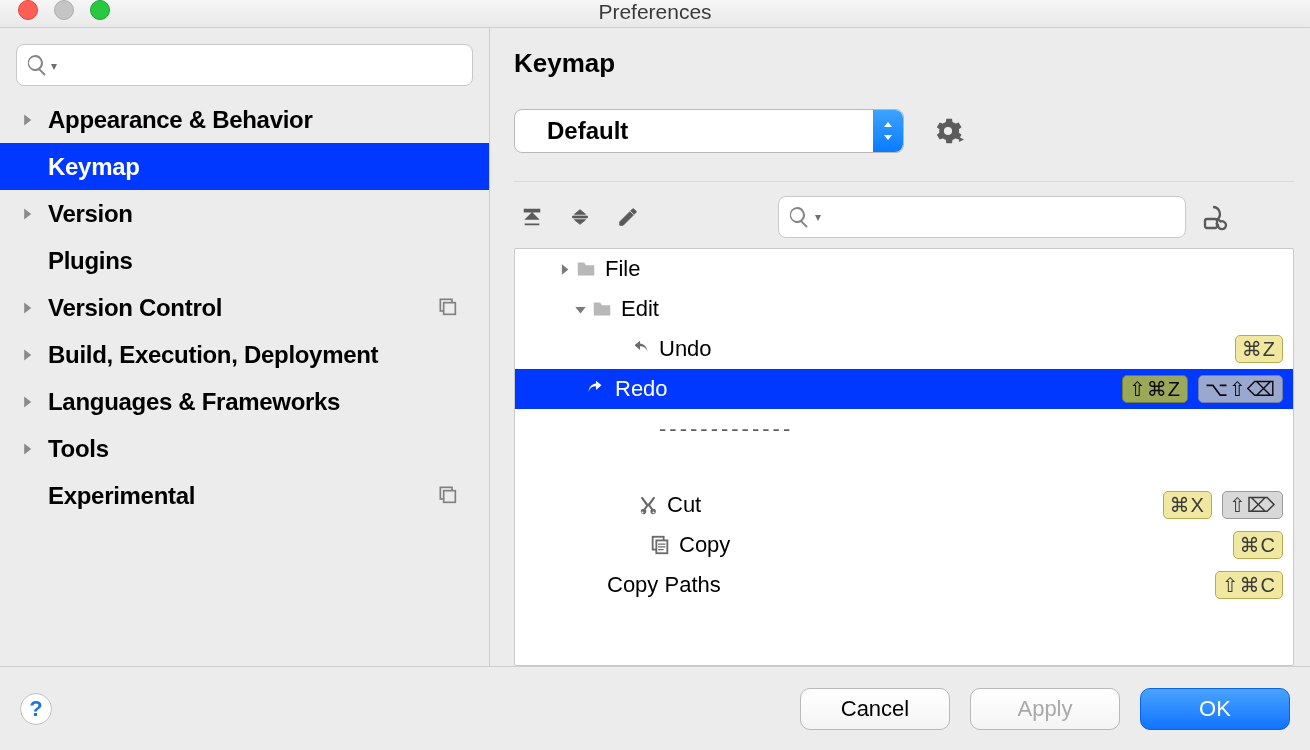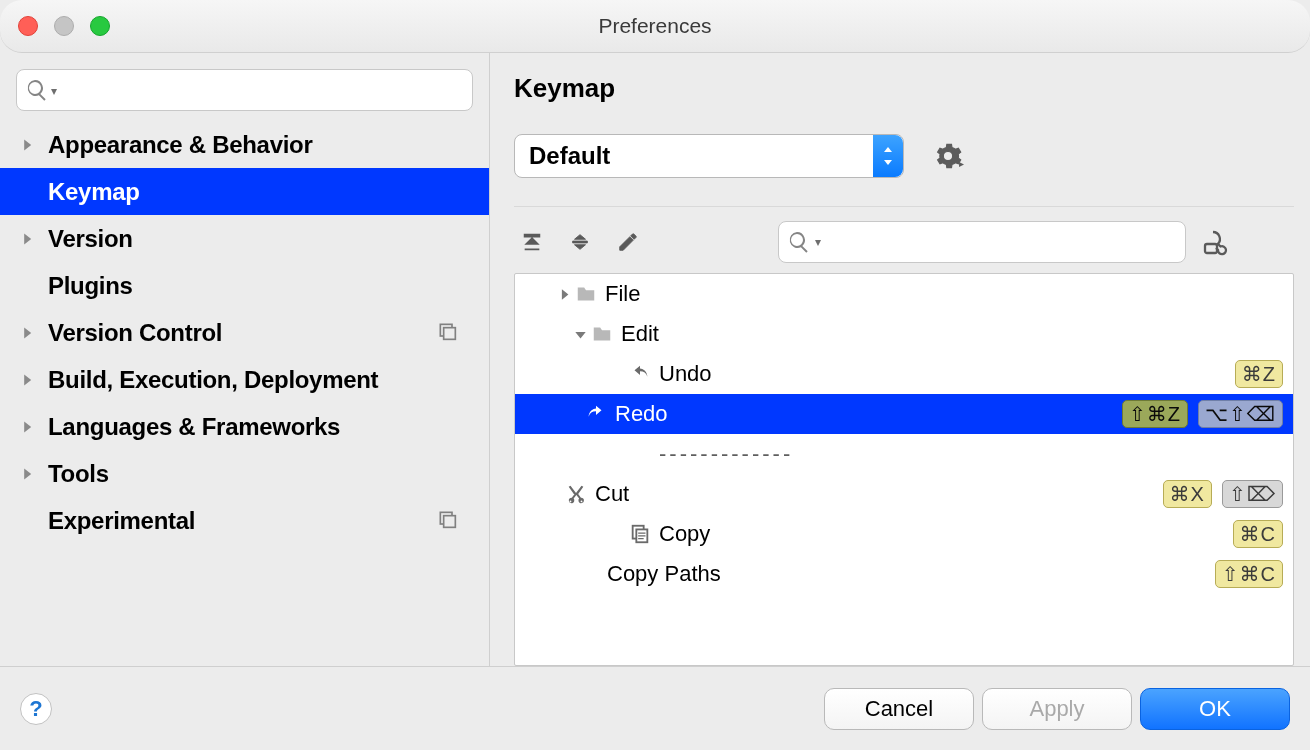--- a/index.html
+++ b/index.html
@@ -7,26 +7,25 @@
     width: 1310px; height: 750px;
     font-family: -apple-system, "Helvetica Neue", Arial, sans-serif;
     font-size: 22px;
     background: #ececec;
     color: #000;
     overflow: hidden;
   }
   .window { width: 1310px; height: 750px; display: flex; flex-direction: column; }
   
   .titlebar {
-    height: 53px;
+    height: 28px;
     background: linear-gradient(#f6f6f6,#e9e9e9);
     border-bottom: 1px solid #d0d0d0;
-    display: flex; align-items: center;
+    display: flex; 
     position: relative;
-    border-radius: 22px;
   }
   .traffic-lights { display: flex; gap: 16px; margin-left: 18px; }
   .tl { width: 20px; height: 20px; border-radius: 50%; }
   .tl.close { background: #ff5f57; border: 1px solid #e24239; }
   .tl.min   { background: #c5c5c5; border: 1px solid #adadad; }
   .tl.max   { background: #28c940; border: 1px solid #16a52e; }
   .titlebar-title { position: absolute; left: 50%; transform: translateX(-50%); color: #3a3a3a; font-size: 21px; }
   
   .body { flex: 1; display: flex; min-height: 0; }
   .sidebar {
@@ -75,21 +74,21 @@
     min-width:0;
   }
   .panel h1 { font-size:26px; font-weight:900; margin: 4px 0 30px 0; }
   .profile-row { display:flex; align-items:center; gap:30px; }
   .profile-select {
     width: 390px; height: 44px;
     background:#fff;
     border:1px solid #b8b8b8; border-radius:8px;
     display:flex; align-items:center;
     font-weight:900; font-size:24px;
-    padding-left:14px;
+    padding-left:32px;
     position:relative;
   }
   .select-knob {
     position:absolute; right:0; top:0; bottom:0; width:30px;
     background: linear-gradient(#3da3ff,#0a7bff);
     border-radius: 0 8px 8px 0;
     display:flex; flex-direction:column; align-items:center; justify-content:center;
     gap:2px;
   }
   .select-knob svg { width:10px;height:10px; fill:#fff; }
@@ -143,21 +142,21 @@
   .dashes { color:#5e5e5e; letter-spacing:3px; }
   
   .bottombar {
     height: 84px;
     border-top: 1px solid #cfcfcf;
     background:#ececec;
     display:flex; align-items:center;
     padding: 0 20px;
   }
   .help { width:32px;height:32px; border-radius:50%; border:1px solid #c2c2c2; background:#fff; display:flex;align-items:center;justify-content:center; color:#1E76D3; font-weight:700; font-size:22px;}
-  .btns { margin-left:auto; display:flex; gap:8px;padding-left:41px; }
+  .btns { margin-left:auto; display:flex; gap:20px;padding-left:41px; }
   .btn {
     min-width:150px; height:42px; border-radius:10px;
     border:1px solid #b9b9b9; background:linear-gradient(#ffffff,#f4f4f4);
     font-size:22px; display:flex;align-items:center;justify-content:center;
     font-weight:400;
   }
   .btn.disabled { color:#a9a9a9; }
   .btn.primary {
     background: linear-gradient(#4aa3ff,#1173ff);
     border:1px solid #0a63e0; color:#fff;
@@ -375,33 +374,33 @@
               <span>Redo</span>
               <span class="shortcuts">
                 <span class="sc-badge">⇧⌘Z</span>
                 <span class="sc-badge sc-alt">⌥⇧⌫</span>
               </span>
             </div>
             <div class="node" style="padding-left: 112px;">
               <span class="ico" style="color: rgb(106, 106, 106);"></span>
               <span class="dashes">-------------</span>
             </div>
-            <div class="node" style="padding-left: 48px;">
+            <div class="node" style="padding-left: 120px; margin-top: 36px;">
               <span class="ico" style="color: rgb(106, 106, 106);">
                 <svg viewBox="0 0 24 24">
                   <path d="M9.6 12L4 4l2-1 6 8 6-8 2 1-5.6 8 3 4a3 3 0 11-2 1l-3-4-3 4a3 3 0 11-2-1l3-4zM6 19a1 1 0 100 2 1 1 0 000-2zm12 0a1 1 0 100 2 1 1 0 000-2z" fill="currentColor"></path>
                 </svg>
               </span>
               <span>Cut</span>
               <span class="shortcuts">
                 <span class="sc-badge">⌘X</span>
                 <span class="sc-badge sc-alt">⇧⌦</span>
               </span>
             </div>
-            <div class="node" style="padding-left: 112px;">
+            <div class="node" style="padding-left: 112px; margin-left: 20px;">
               <span class="ico" style="color: rgb(106, 106, 106);">
                 <svg viewBox="0 0 24 24">
                   <rect x="4" y="3" width="12" height="14" fill="none" stroke="currentColor" stroke-width="2"></rect>
                   <rect x="8" y="7" width="12" height="14" fill="#fff" stroke="currentColor" stroke-width="2"></rect>
                   <path d="M10 11h8M10 14h8M10 17h6" stroke="currentColor" stroke-width="1.5"></path>
                 </svg>
               </span>
               <span>Copy</span>
               <span class="shortcuts">
                 <span class="sc-badge">⌘C</span>

